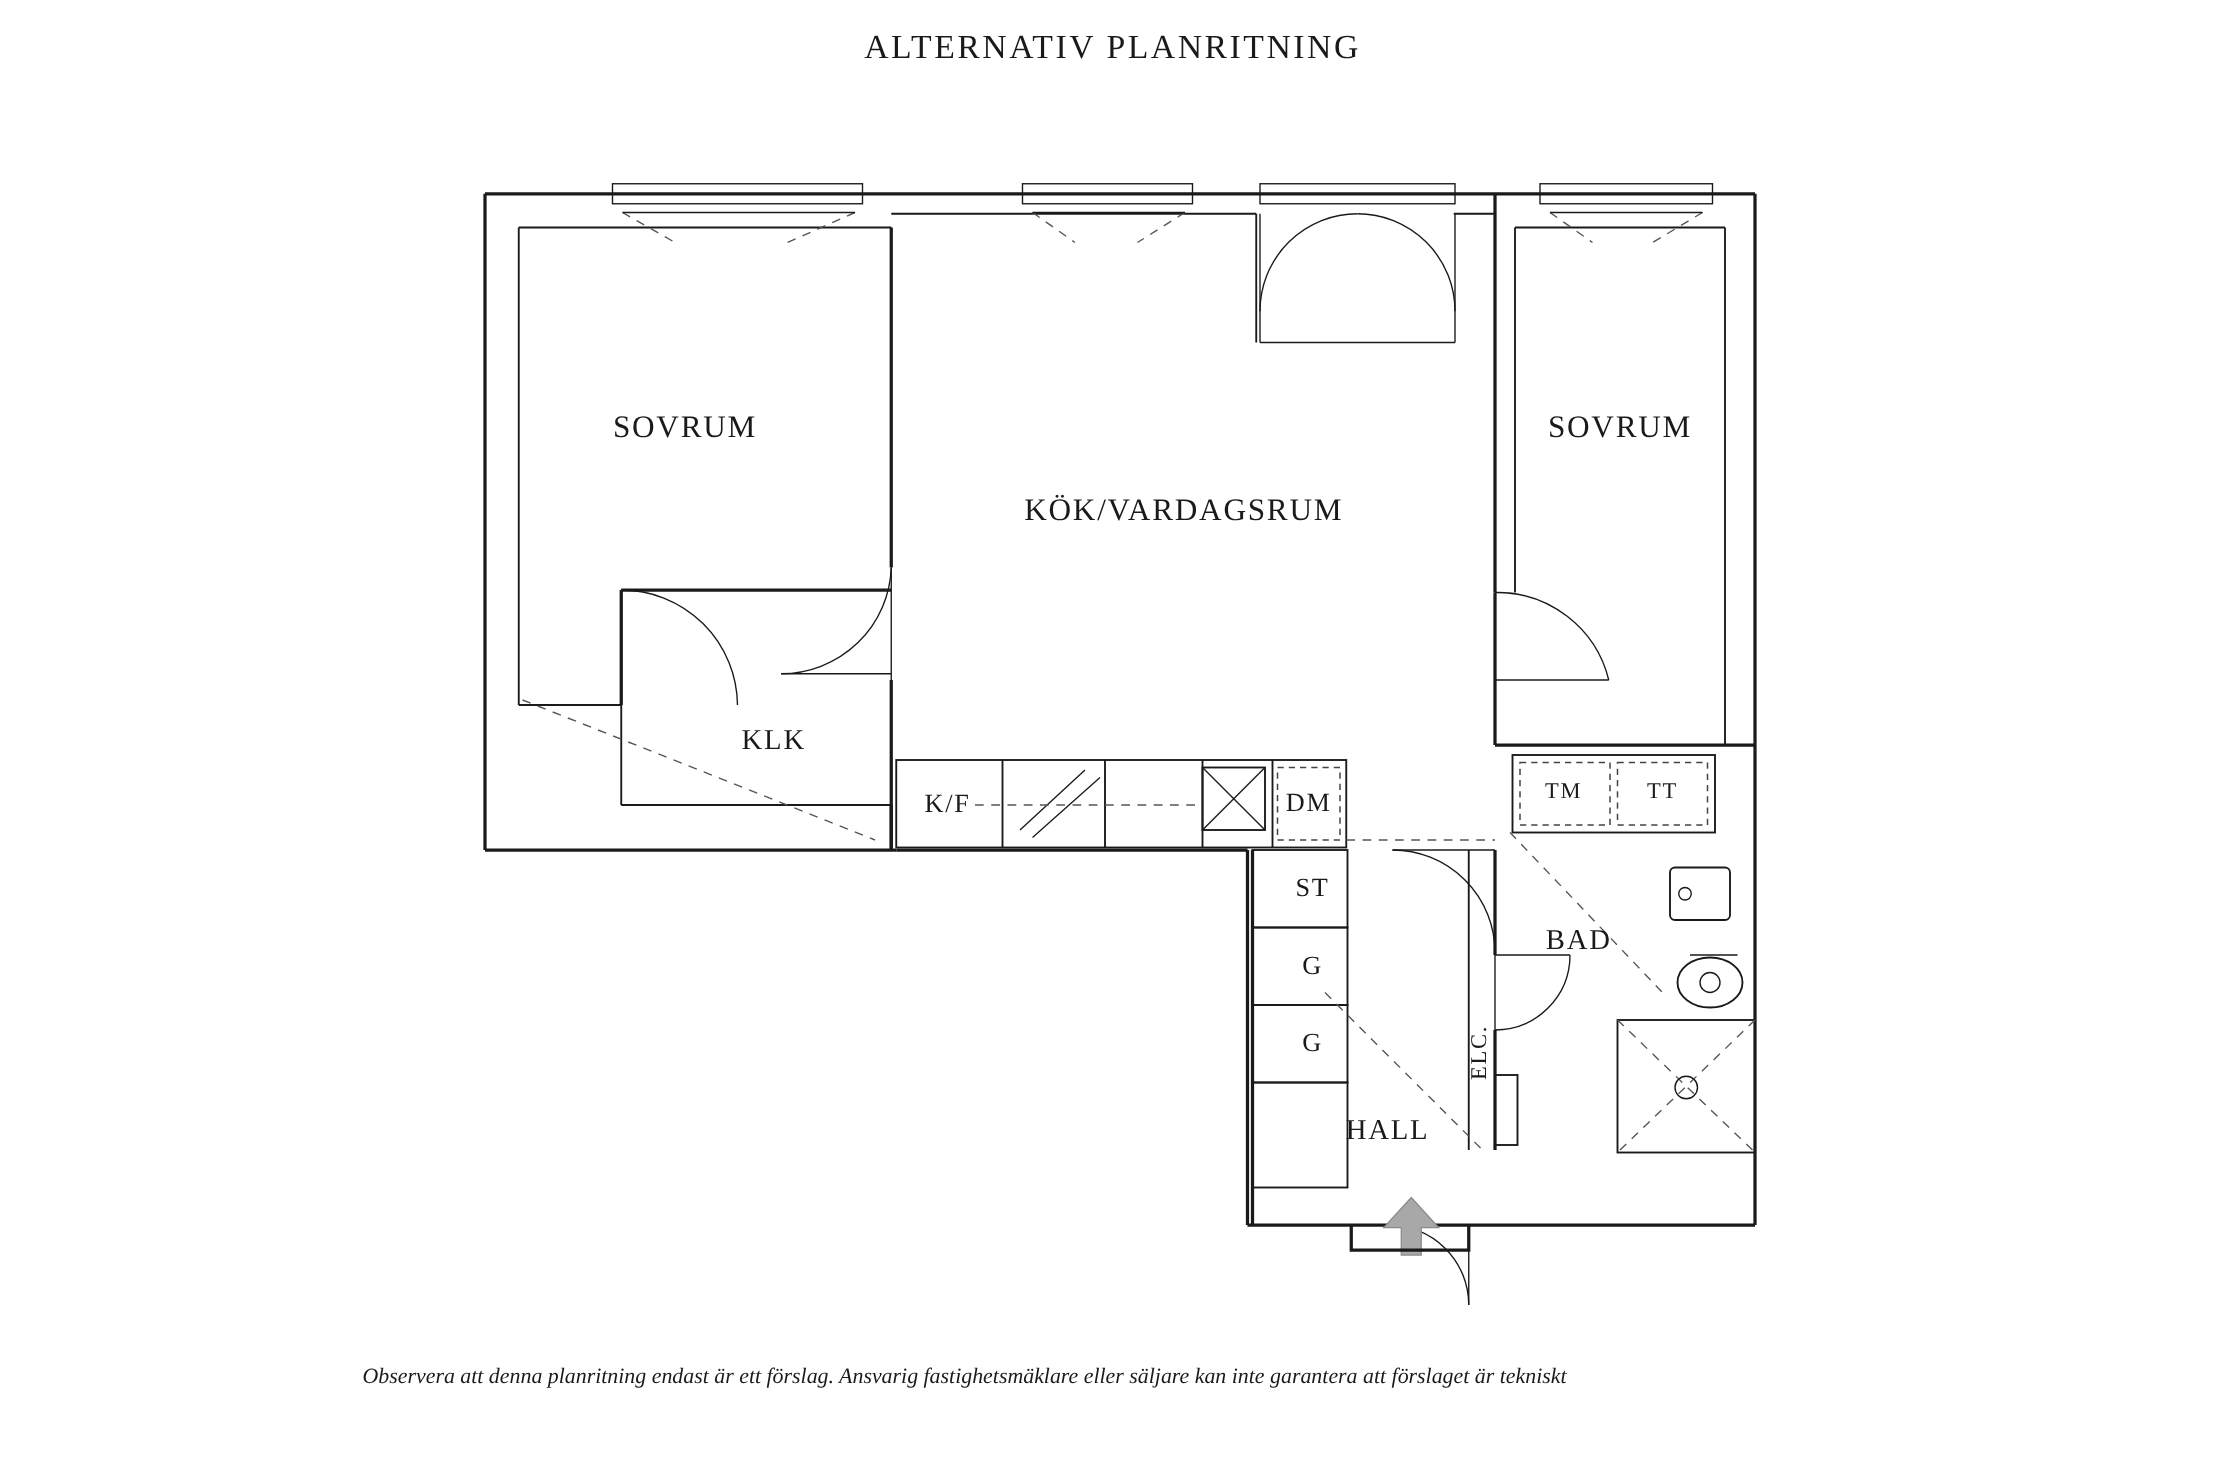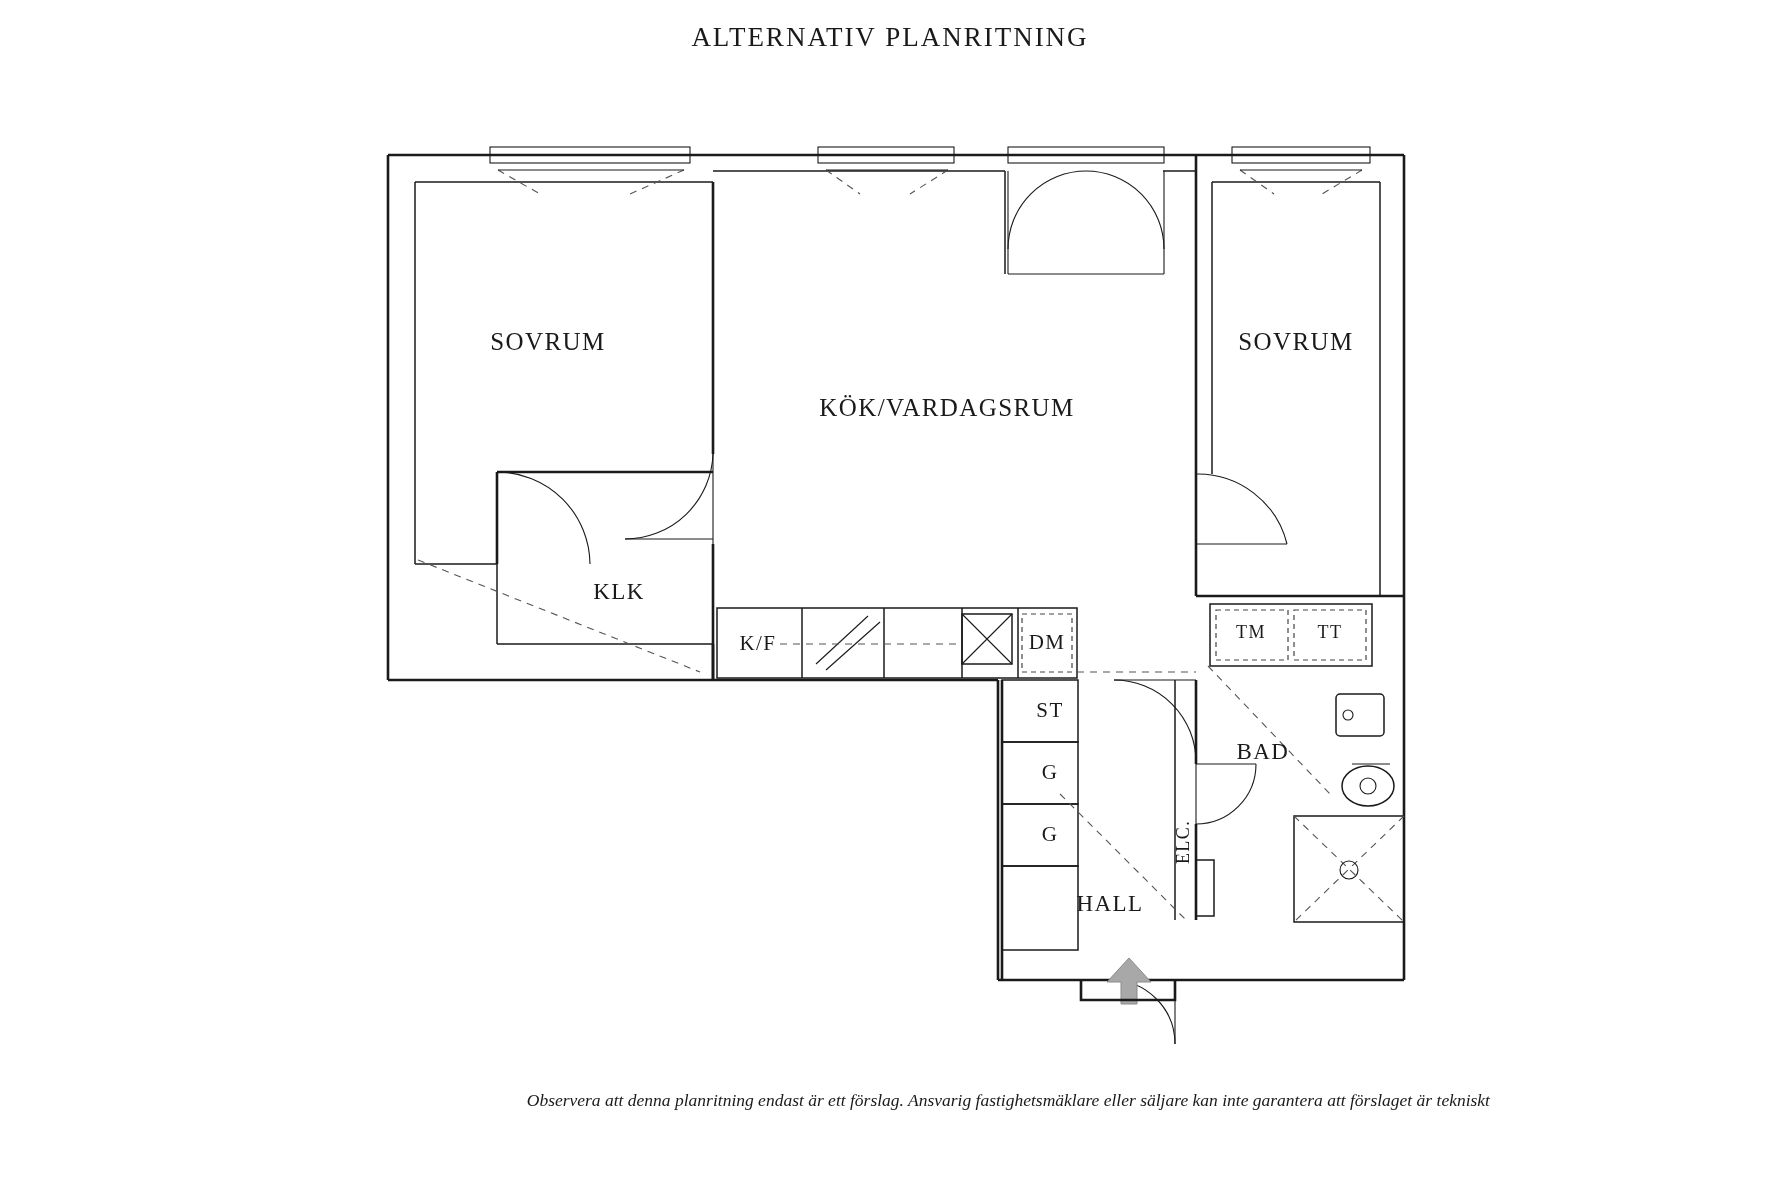--- a/index.html
+++ b/index.html
@@ -30,21 +30,21 @@
     font-size: 27px;
     letter-spacing: 2.0px;
     font-family: "Liberation Serif", serif;
     color: #1a1a1a;
   }
   .disclaimer {
     position: absolute;
     left: 290px;
     top: 1080px;
     width: 1200px;
-    text-align: right;
+    text-align: left;
     font-style: italic;
     font-size: 17.5px;
     line-height: 1.85;
     color: #1a1a1a;
     font-family: "Liberation Serif", serif;
   }
   svg.floorplan {
     position: absolute;
     left: 0;
     top: 0;

